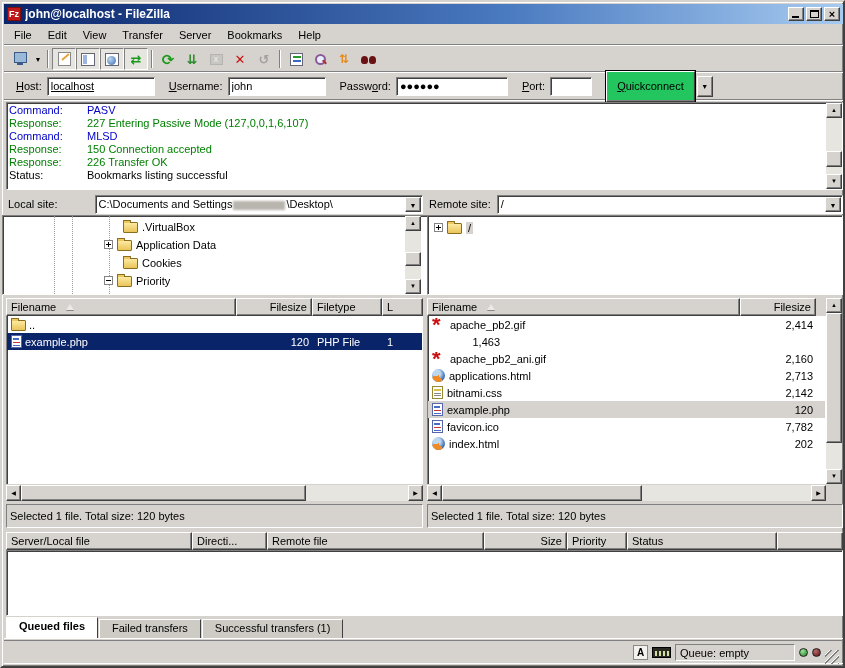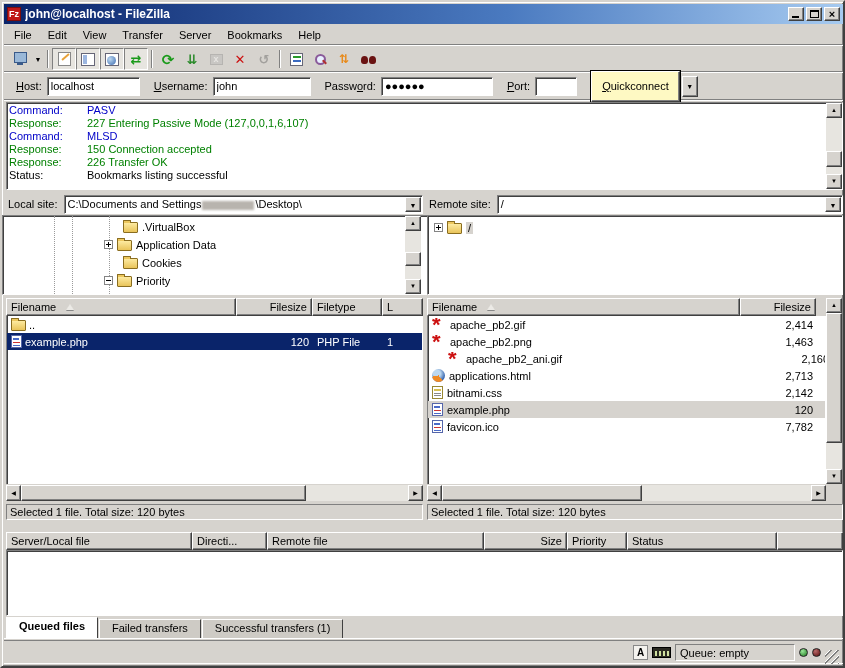--- a/index.html
+++ b/index.html
@@ -64,21 +64,21 @@
   .g-bino{width:15px;height:11px;}
   .g-bino::before{content:"";position:absolute;left:0;top:2px;width:7px;height:8px;border-radius:50% 50% 40% 40%;background:#6a1212;}
   .g-bino::after{content:"";position:absolute;right:0;top:2px;width:7px;height:8px;border-radius:50% 50% 40% 40%;background:#6a1212;}
   
   .qcbar{position:absolute;top:71px;left:2px;width:839px;height:27px;display:flex;align-items:center;
     border-bottom:1px solid #808080;box-shadow:0 1px 0 #fff;padding-left:12px;}
   .qc-label{margin-right:5px;white-space:nowrap;}
   .qc-label .mn{text-decoration:underline;}
   .tb{height:19px;background:#fff;border:1px solid;border-color:#808080 #fff #fff #808080;
     box-shadow:inset 1px 1px 0 #404040;font:11px "Liberation Sans",sans-serif;padding:1px 3px;margin-right:14px;}
-  .qc-btn{height:31px;padding:0 10px;background:#fef9c3;border:1px solid;border-color:#fff #404040 #404040 #fff;
+  .qc-btn{height:31px;padding:0 10px;background:#22c55e;border:1px solid;border-color:#fff #404040 #404040 #fff;
     box-shadow:inset -1px -1px 0 #808080, 0 0 0 1px #000;font:11px "Liberation Sans",sans-serif;margin-right:2px;cursor:default;}
   .qc-btn .mn{text-decoration:underline;}
   .qc-dd{width:16px;height:21px;background:#d6d3ce;border:1px solid;border-color:#fff #404040 #404040 #fff;
     box-shadow:inset -1px -1px 0 #808080;font-size:7px;text-align:center;line-height:19px;cursor:default;}
   
   .log{position:absolute;top:100px;left:4px;width:837px;height:88px;background:#fff;
     border:1px solid;border-color:#808080 #fff #fff #808080;box-shadow:inset 1px 1px 0 #404040;
     padding:1px 2px;overflow:hidden;}
   .log-line{display:flex;line-height:13px;white-space:nowrap;align-items:center;}
   .log-label{width:78px;flex:none;}
@@ -146,21 +146,21 @@
   .hcell.right{justify-content:flex-end;}
   .sort-arrow{width:0;height:0;border-left:4px solid transparent;border-right:4px solid transparent;
     border-bottom:6px solid #eceae6;margin-left:10px;filter:drop-shadow(0 1px 0 #888);}
   .list{position:absolute;top:314px;height:168px;background:#fff;overflow:hidden;
     border-left:1px solid #808080;border-right:1px solid #fff;box-shadow:inset 1px 0 0 #404040;}
   .lrow{display:flex;align-items:center;height:17px;white-space:nowrap;}
   .lrow .cell{padding:0 4px;overflow:hidden;flex:none;display:flex;align-items:center;}
   .lrow .cell.right{justify-content:flex-end;}
   .lrow.sel-active{background:#0a246a;color:#fff;}
   .lrow.sel-inactive{background:#d6d3ce;}
-  .pane-status{position:absolute;top:502px;height:16px;background:#d6d3ce;
+  .pane-status{position:absolute;top:502px;height:24px;background:#d6d3ce;
     border:1px solid;border-color:#808080 #fff #fff #808080;display:flex;align-items:center;padding:0 3px;}
   
   .q-header{position:absolute;top:530px;left:4px;width:837px;height:18px;display:flex;}
   .q-body{position:absolute;top:548px;left:4px;width:837px;height:66px;background:#fff;
     border:1px solid;border-color:#808080 #fff #fff #808080;box-shadow:inset 1px 1px 0 #404040;}
   
   .tabs{position:absolute;top:615px;left:2px;width:841px;height:22px;display:flex;align-items:flex-end;padding-left:2px;
     border-bottom:1px solid #fff;}
   .tab{height:19px;padding:2px 12px 0;background:#cecbc5;border:1px solid;border-color:#fff #404040 #808080 #fff;
     border-bottom:none;margin-right:1px;white-space:nowrap;cursor:default;}
@@ -258,21 +258,21 @@
     <span class="tbtn">
         <span class="g g-sync">⇅</span>
       </span>
     <span class="tbtn">
         <span class="g g-bino"></span>
       </span>
   </div>
 
   <div class="qcbar">
     <span class="qc-label"><span></span><span class="mn">H</span><span>ost:</span></span>
-    <input class="tb" style="width: 93px;" value="localhost">
+    <input class="tb" style="width: 108px; text-decoration: underline;" value="localhost">
     <span class="qc-label"><span></span><span class="mn">U</span><span>sername:</span></span>
     <input class="tb" style="width: 98px;" value="john">
     <span class="qc-label"><span>Passw</span><span class="mn">o</span><span>rd:</span></span>
     <input class="tb" style="width: 112px;" value="●●●●●●">
     <span class="qc-label"><span></span><span class="mn">P</span><span>ort:</span></span>
     <input class="tb hidden-port" value="" style="">
     <button class="qc-btn"><span></span><span class="mn">Q</span><span>uickconnect</span></button>
     <span class="qc-dd">▼</span>
   </div>
 
@@ -302,21 +302,21 @@
         <span>Bookmarks listing successful</span>
       </div>
   </div>
 
   <div class="vscroll" style="top:101px;left:824px;height:86px;">
     <span class="sb-btn" style="top:0;">▲</span>
     <span class="sb-thumb" style="top:48px;height:16px;"></span>
     <span class="sb-btn" style="bottom:0;">▼</span>
   </div>
 
-  <div class="site-row" style="left:4px;width:417px;">
+  <div class="site-row" style="left:4px;width:417px;gap:31px;">
     <span class="site-label">Local site:</span>
     <span class="site-combo">
       <span><span>C:\Documents and Settings</span><span class="redact"></span><span>\Desktop\</span></span>
       <span class="combo-arrow">▼</span>
     </span>
   </div>
 
   <div class="site-row" style="left:425px;width:416px;">
     <span class="site-label">Remote site:</span>
     <span class="site-combo">
@@ -419,28 +419,24 @@
 
   <div class="list" style="left:425px;width:399px;">
     <div class="lrow">
       <span class="cell" style="width:313px;">
           <span class="ic ic-apache"></span>
           <span style="margin-left:4px;">apache_pb2.gif</span>
         </span>
       <span class="cell right" style="width:76px;">2,414</span>
     </div>
     <div class="lrow">
-      <span class="cell" style="width:313px;">
-          <span class="ic ic-apache"></span>
-          <span style="margin-left:4px;">apache_pb2.png</span>
-        </span>
       <span class="cell right" style="width:76px;">1,463</span>
     </div>
     <div class="lrow">
-      <span class="cell" style="width:313px;margin-left:16px;">
+      <span class="cell" style="width:313px;">
           <span class="ic ic-apache"></span>
           <span style="margin-left:4px;">apache_pb2_ani.gif</span>
         </span>
       <span class="cell right" style="width:76px;">2,160</span>
     </div>
     <div class="lrow">
       <span class="cell" style="width:313px;">
           <span class="ic ic-firefox"></span>
           <span style="margin-left:4px;">applications.html</span>
         </span>
@@ -459,20 +455,27 @@
           <span style="margin-left:4px;">example.php</span>
         </span>
       <span class="cell right" style="width:76px;">120</span>
     </div>
     <div class="lrow">
       <span class="cell" style="width:313px;">
           <span class="ic ic-doc"></span>
           <span style="margin-left:4px;">favicon.ico</span>
         </span>
       <span class="cell right" style="width:76px;">7,782</span>
+    </div>
+    <div class="lrow">
+      <span class="cell" style="width:313px;">
+          <span class="ic ic-firefox"></span>
+          <span style="margin-left:4px;">index.html</span>
+        </span>
+      <span class="cell right" style="width:76px;">202</span>
     </div>
   </div>
 
   <div class="vscroll" style="top:296px;left:824px;height:186px;">
     <span class="sb-btn" style="top:0;">▲</span>
     <span class="sb-thumb" style="top:15px;height:130px;"></span>
     <span class="sb-btn" style="bottom:0;">▼</span>
   </div>
 
   <div class="hscroll" style="top:483px;left:425px;width:399px;">

